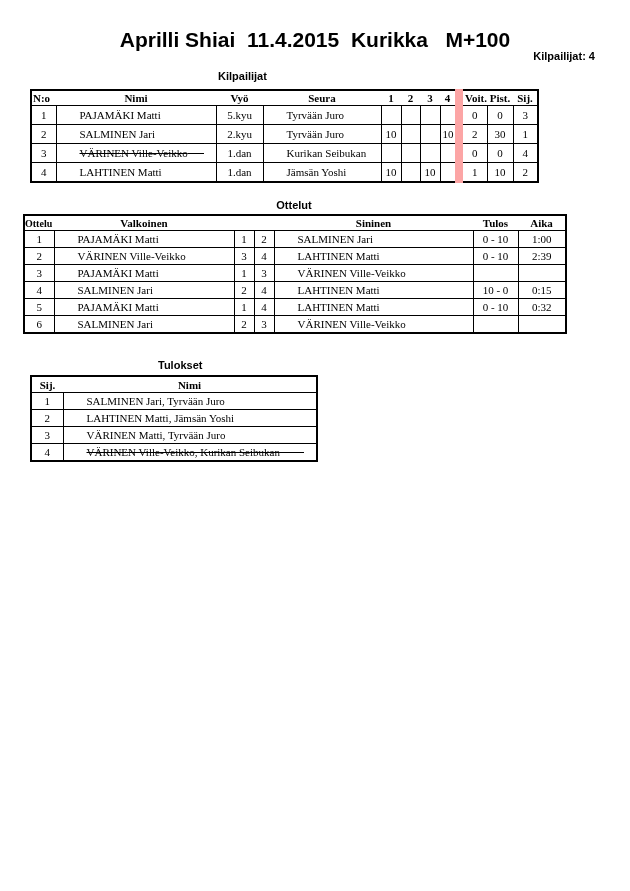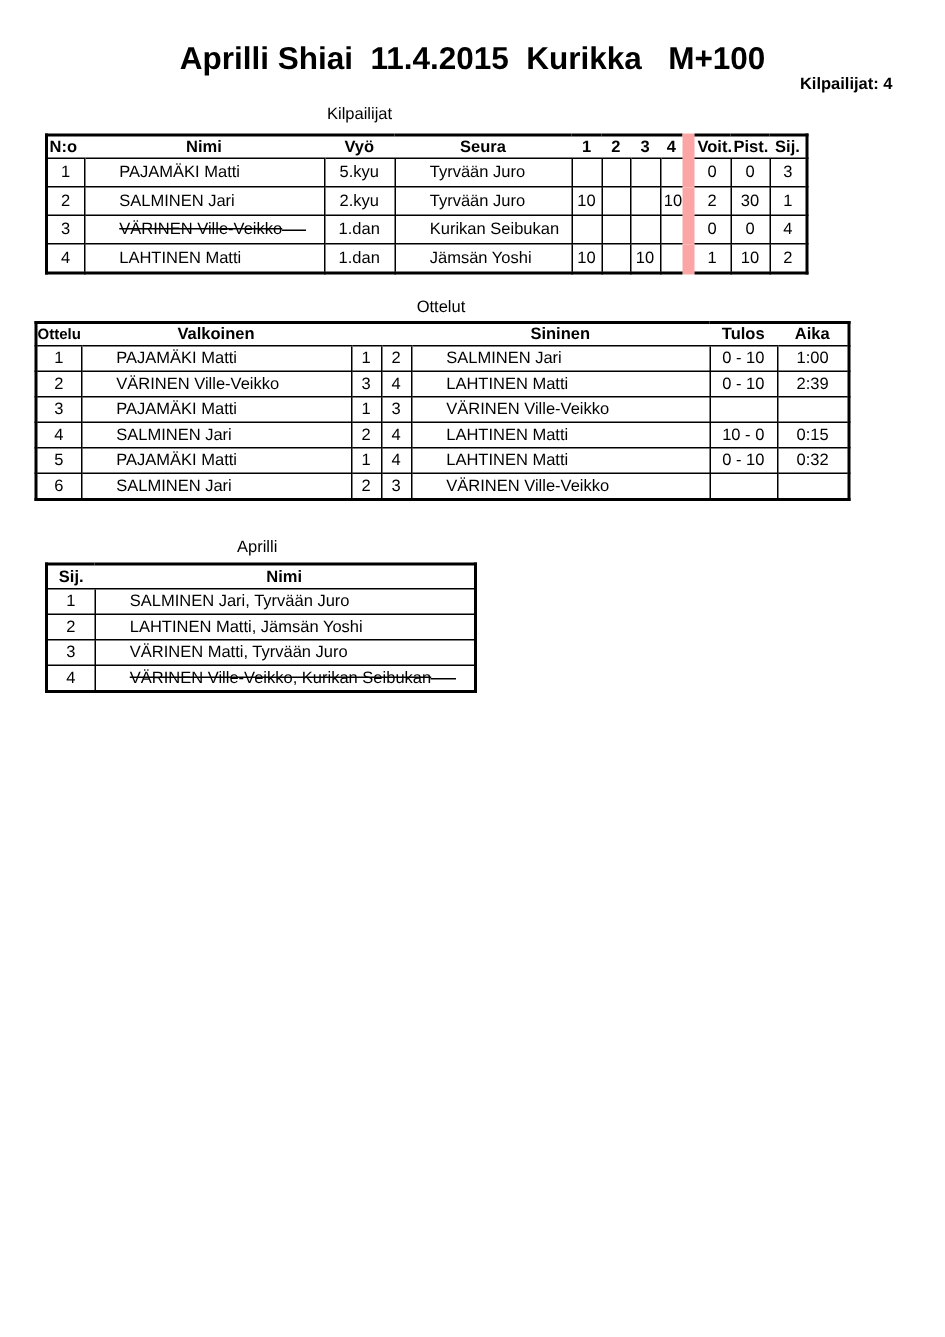--- a/index.html
+++ b/index.html
@@ -17,35 +17,36 @@
     font-size:21px;font-weight:bold;
     white-space:pre;
     line-height:21px;
   }
   .count-label{
     position:absolute;top:50px;right:35px;
     font-size:11px;font-weight:bold;
   }
   .section-label{
     position:absolute;
-    font-size:11px;font-weight:normal;
+    font-size:11px;font-weight:bold;
     line-height:12px;
   }
   .lbl-kilpailijat{top:70px;left:218px;}
   .lbl-ottelut{top:199px;left:23px;width:542px;text-align:center;}
   .lbl-tulokset{top:359px;left:158px;}
 
   table{
     position:absolute;
     border-collapse:collapse;
     table-layout:fixed;
     border:2px solid #000;
     background:#fff;
     font-size:11px;
     color:#000;
+    font-family:Liberation Serif, serif;
   }
   th{
     border:none;
     border-bottom:1px solid #000;
     font-weight:bold;
     padding:0 2px;
     white-space:nowrap;
     overflow:visible;
     text-align:center;
     height:14px;
@@ -245,21 +246,21 @@
       <td class="al">SALMINEN Jari</td>
       <td class="ac">2</td>
       <td class="ac">3</td>
       <td class="al">VÄRINEN Ville-Veikko</td>
       <td class="ac"></td>
       <td class="ac"></td>
     </tr>
   </tbody>
     </table>
 
-  <div class="section-label lbl-tulokset">Aprilli</div>
+  <div class="section-label lbl-tulokset">Tulokset</div>
 
   <table id="tbl-tulokset">
     <colgroup>
       <col style="width:32px">
         <col style="width:254px">
     </colgroup>
     <tbody>
         <tr>
       <th>Sij.</th>
       <th>Nimi</th>

